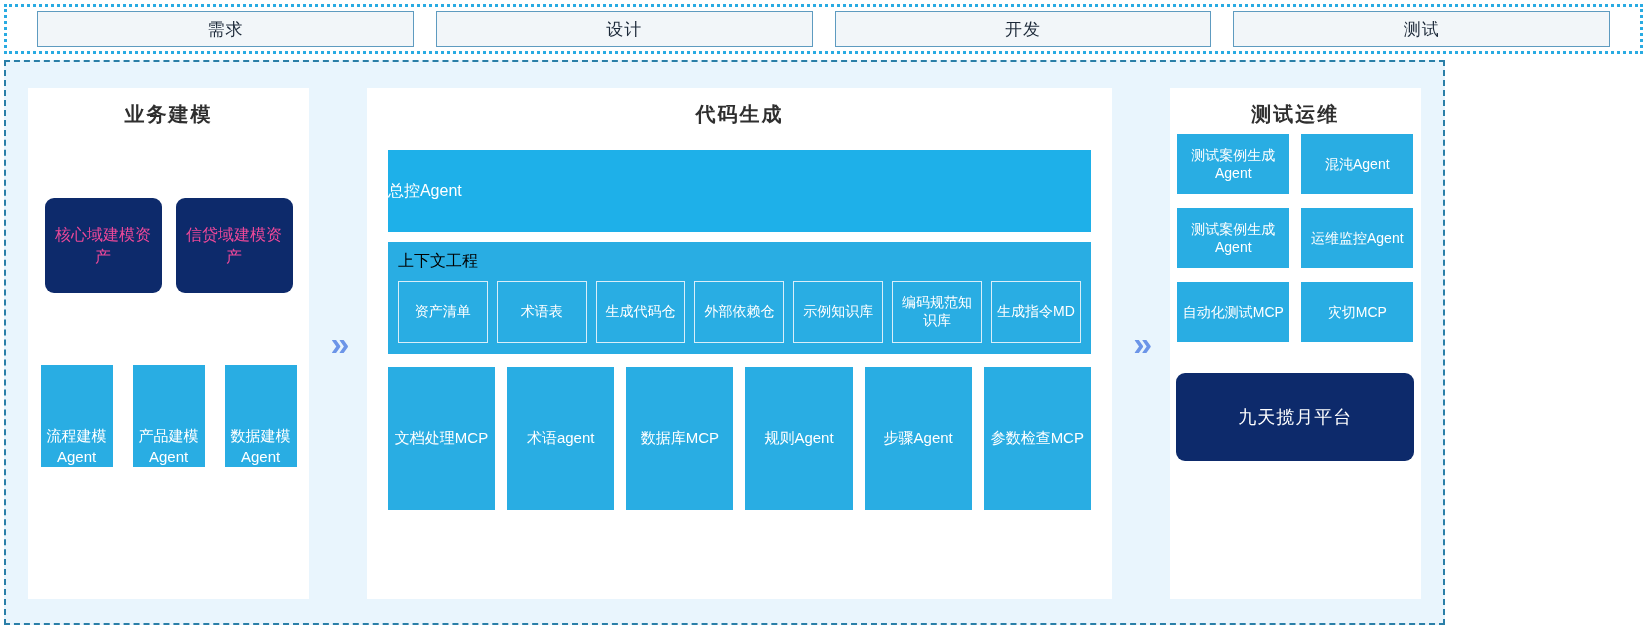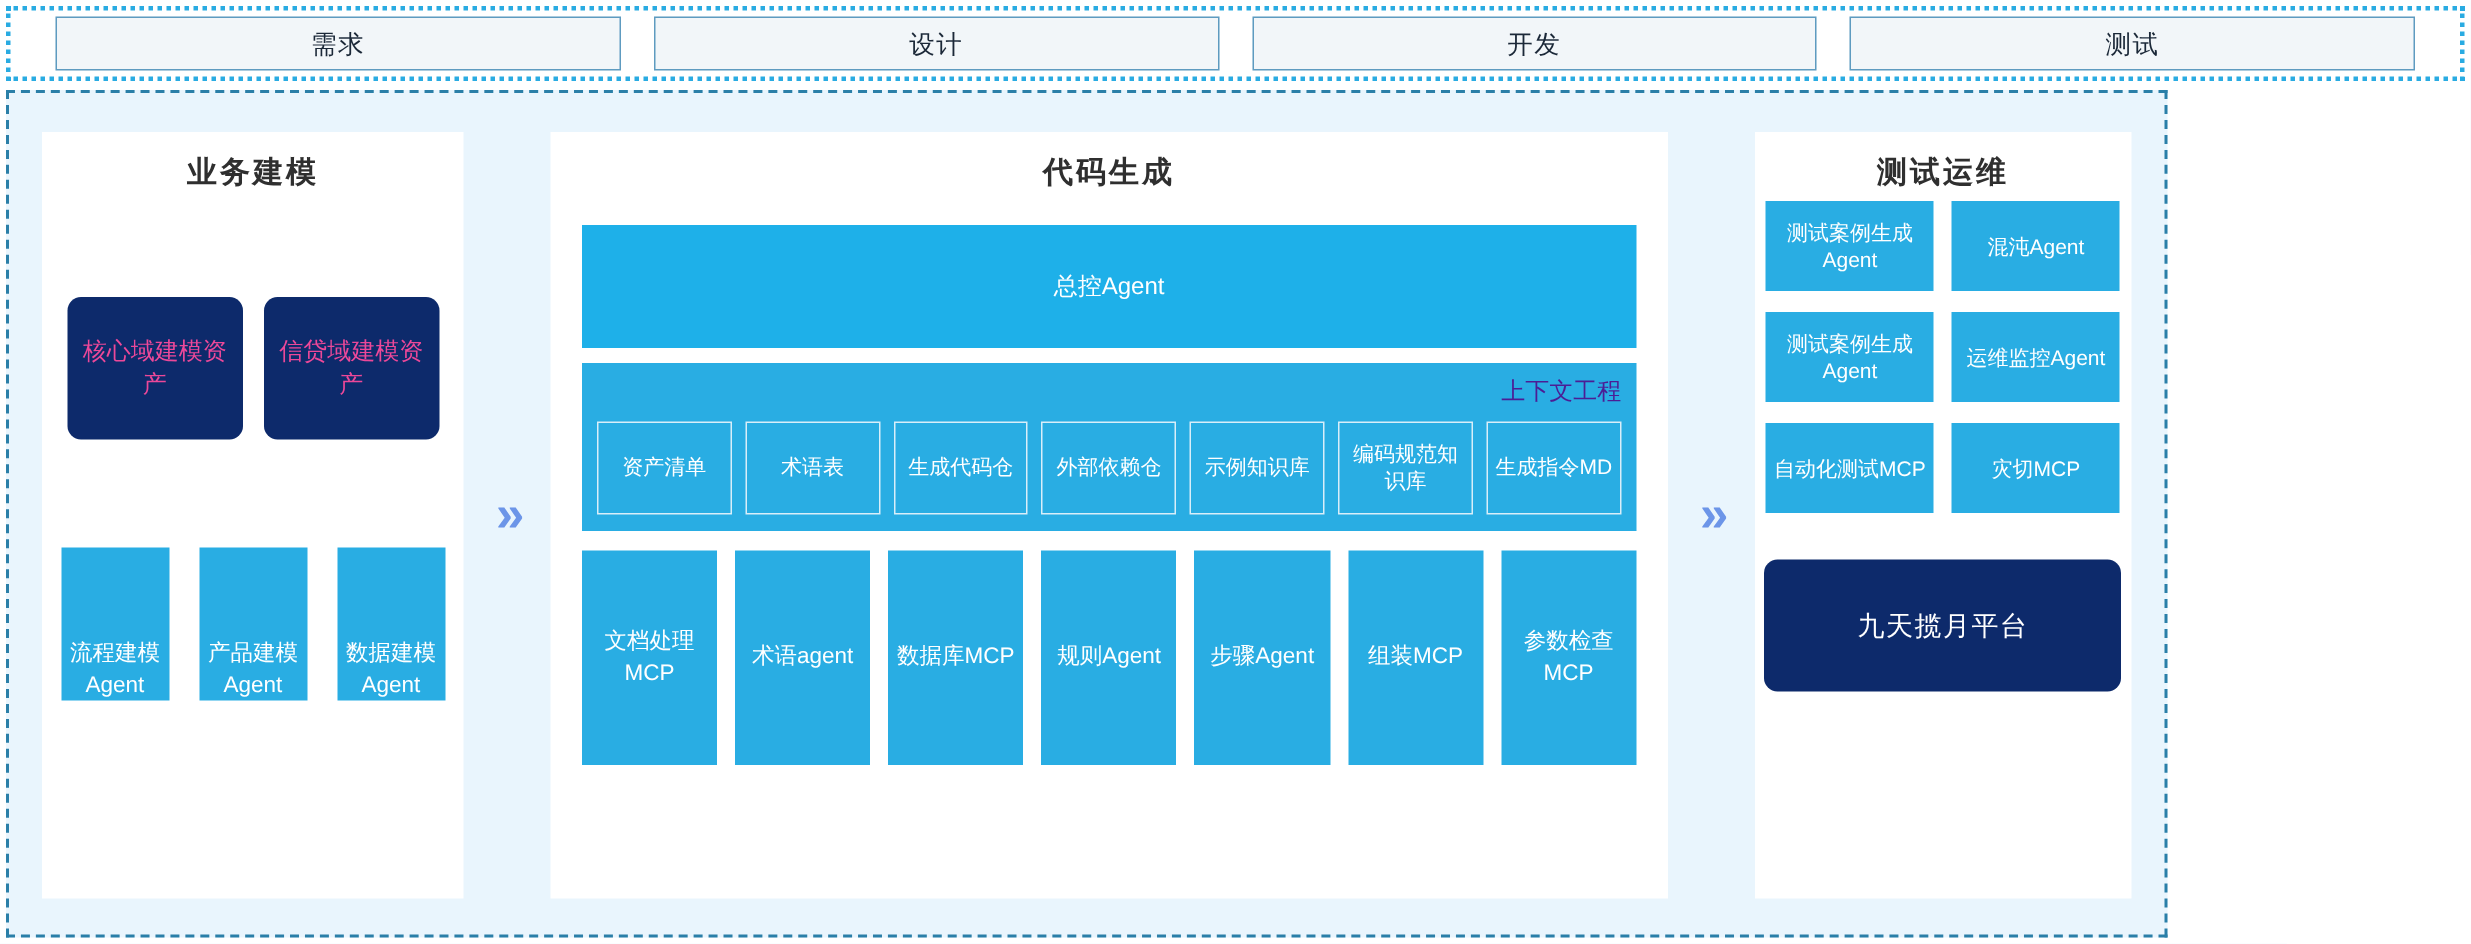--- a/index.html
+++ b/index.html
@@ -121,30 +121,29 @@
     flex-direction: column;
   }
   .master-agent {
     margin-top: 16px;
     height: 82px;
     background: #1EB0E9;
     color: #ffffff;
     font-size: 16px;
     display: flex;
     align-items: center;
-    justify-content: center;
   }
   .ctx-block {
     margin-top: 10px;
     background: #29ADE3;
     padding: 9px 10px 11px 10px;
   }
   .ctx-title {
-    text-align: right;
-    color: #4c1d95;
+    text-align: left;
+    color: #000000;
     font-size: 16px;
     margin-bottom: 9px;
   }
   .ctx-row {
     display: flex;
     gap: 9px;
   }
   .ctx-item {
     flex: 1 1 0;
     height: 62px;
@@ -304,23 +303,20 @@
         <div class="mcp-item">
           <span>数据库MCP</span>
         </div>
         <div class="mcp-item">
           <span>规则Agent</span>
         </div>
         <div class="mcp-item">
           <span>步骤Agent</span>
         </div>
         <div class="mcp-item">
-          <span>组装MCP</span>
-        </div>
-        <div class="mcp-item">
           <span>参数检查MCP</span>
         </div>
       </div>
 
     </div>
   </div>
 
   <div class="chev">
     <span>»</span>
   </div>

